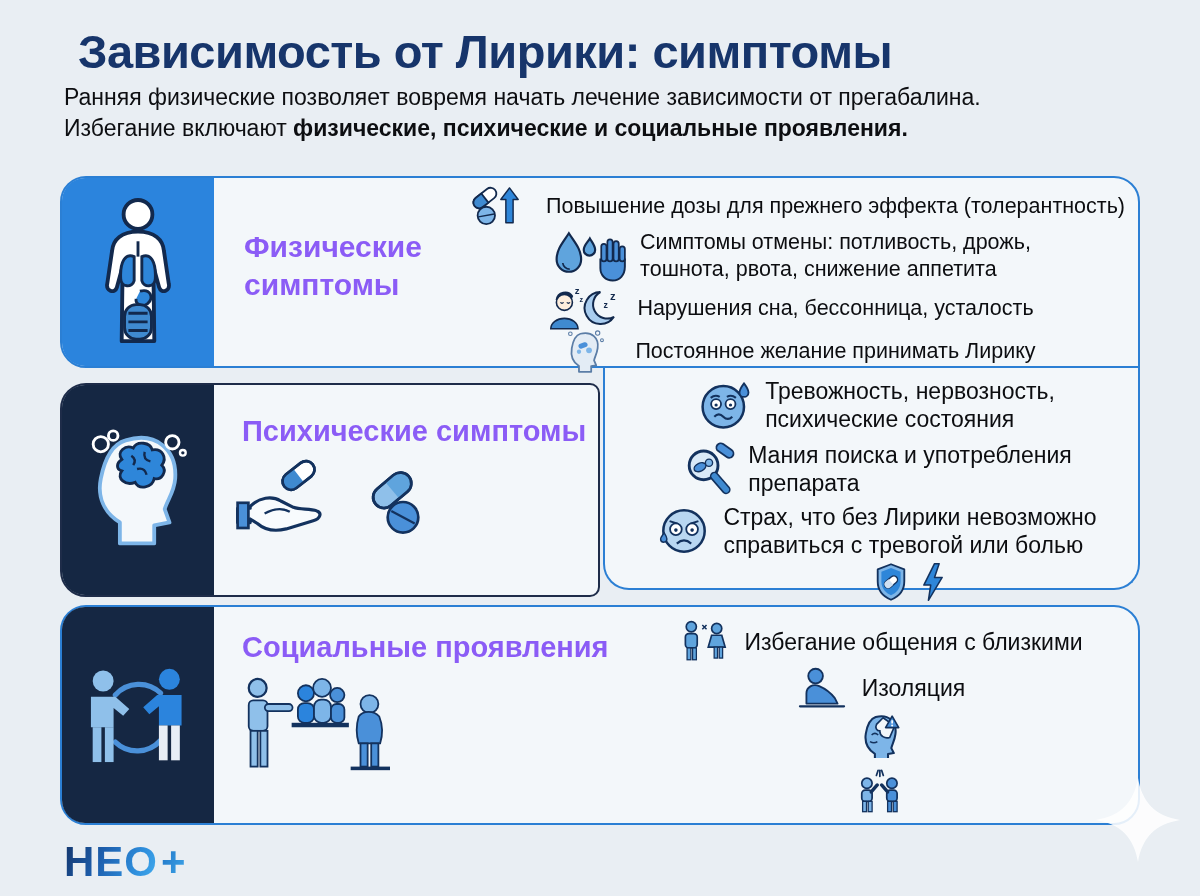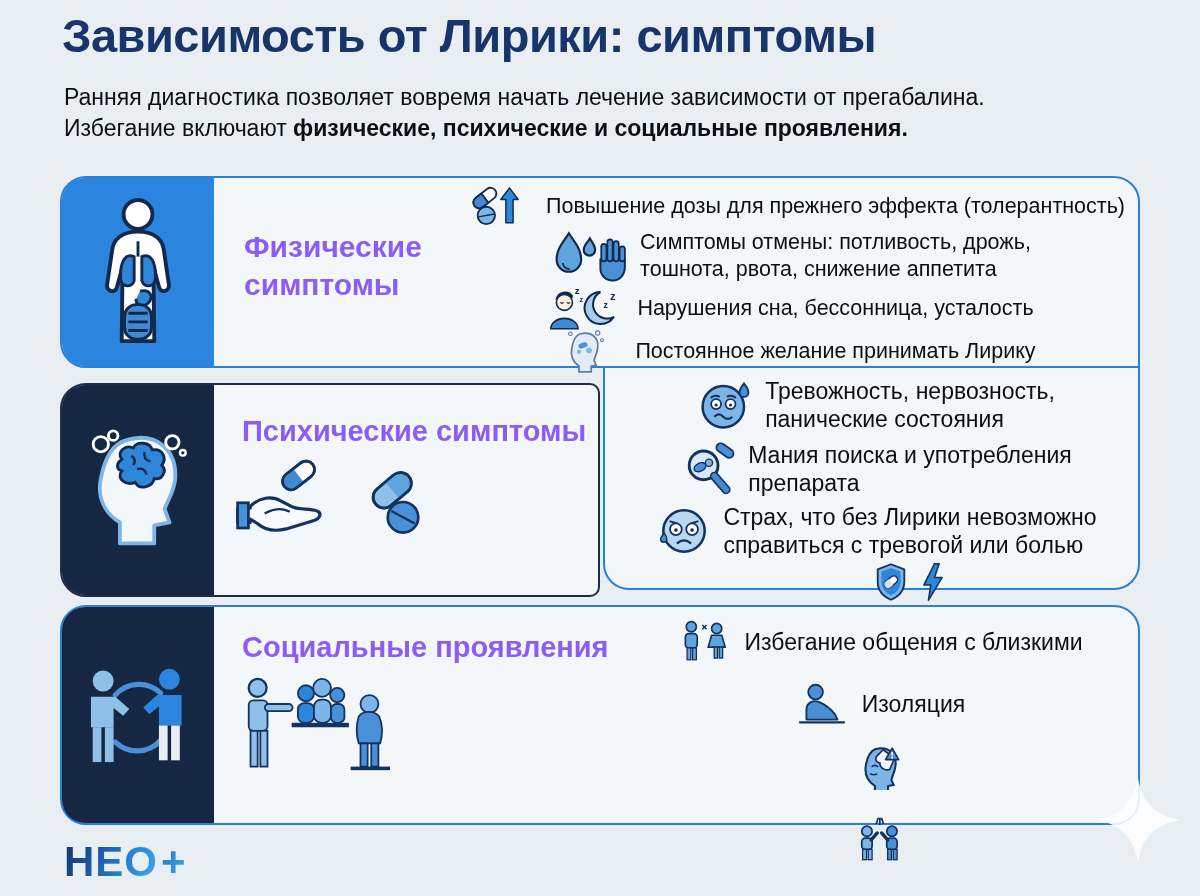--- a/index.html
+++ b/index.html
@@ -1,20 +1,20 @@
 <!DOCTYPE html>
 <html><head>
 <meta charset="utf-8">
 <style>
   html,body{margin:0;padding:0;background:#e9eef3;}
   body{width:1200px;height:896px;position:relative;overflow:hidden;
        font-family:"Liberation Sans","DejaVu Sans",sans-serif;}
   .canvas{position:absolute;left:0;top:0;width:1200px;height:896px;}
 
-  .page-title{position:absolute;left:62px;top:8px;margin:0;
+  .page-title{position:absolute;left:62px;top:8px;margin:16px;
     font-size:47px;font-weight:800;color:#17356b;letter-spacing:-0.5px;}
   .subtitle{position:absolute;left:64px;top:82px;margin:0;
     font-size:23px;line-height:31px;color:#0d0e11;}
   .subtitle b{font-weight:700;}
 
   .panel{position:absolute;background:#f3f7fa;border:2px solid #2b7fd4;box-sizing:border-box;}
   #sec-physical{left:60px;top:176px;width:1080px;height:192px;border-radius:26px 26px 0 26px;}
   #psych-list-panel{left:603px;top:368px;width:537px;height:222px;border-top:none;border-radius:0 0 26px 26px;}
   #sec-psych{left:60px;top:383px;width:540px;height:214px;border-color:#1e2c49;border-radius:26px 10px 10px 26px;padding-left:24px;}
   #sec-social{left:60px;top:605px;width:1080px;height:220px;border-radius:26px;}
@@ -25,21 +25,21 @@
   .tile.navy{background:#152743;}
 
   .sec-title{position:absolute;margin:8px;font-weight:800;color:#8b5cf6;white-space:pre-line;}
   #sec-physical .sec-title{left:174px;top:42px;font-size:30px;line-height:38px;width:225px;}
   #sec-psych .sec-title{left:172px;top:22px;font-size:29px;}
   #sec-social .sec-title{left:172px;top:16px;font-size:29px;}
 
   .items{position:absolute;display:flex;flex-direction:column;align-items:center;}
   #phys-items{left:388px;top:8px;right:8px;}
   #psych-items{left:20px;top:6px;right:10px;}
-  #social-items{left:568px;top:12px;right:10px;gap:16px;}
+  #social-items{left:568px;top:12px;right:10px;}
 
   .item{display:flex;align-items:center;gap:11px;}
   .item .ic{flex:0 0 auto;display:flex;align-items:center;justify-content:center;}
   #phys-items .ic{width:80px;}
   #psych-items .ic{width:56px;}
   #social-items .ic{width:58px;}
   .item-text{font-size:21.5px;line-height:27px;color:#0c0d10;white-space:pre-line;}
   #psych-items .item-text,#social-items .item-text{font-size:23px;line-height:28px;}
 
   .r-h40{height:40px}.r-h60{height:60px}.r-h44{height:44px}.r-h42{height:42px}
@@ -56,21 +56,21 @@
     -webkit-background-clip:text;background-clip:text;color:transparent;margin-left:3px;}
   svg{display:block;}
 </style>
 </head>
 <body>
 
 <div class="canvas">
 
   <h1 class="page-title">Зависимость от Лирики: симптомы</h1>
 
-  <p class="subtitle"><span>Ранняя диагностика позволяет вовремя начать лечение зависимости от прегабалина.</span><br>
+  <p class="subtitle"><span>Ранняя физические позволяет вовремя начать лечение зависимости от прегабалина.</span><br>
     <span>Избегание включают </span><b>физические, психические и социальные проявления.</b></p>
 
   <section class="panel" id="sec-physical">
     <div class="tile blue">
       <span>
         <svg width="96" height="154" viewBox="0 0 100 160">
           <circle cx="50" cy="20" r="15" fill="#ffffff" stroke="#12294d" stroke-width="4"></circle>
           <path d="M50 38 C33 38 24 46 23 58 L18 92 C16 100 26 103 28 96 L34 74 L33 152 L67 152 L66 74 L72 96 C74 103 84 100 82 92 L77 58 C76 46 67 38 50 38 Z" fill="#ffffff" stroke="#12294d" stroke-width="4" stroke-linejoin="round"></path>
           <path d="M50 48 v16" stroke="#12294d" stroke-width="3" fill="none"></path>
           <path d="M46 64 C37 60 31 69 32 87 C32.5 96 44 97 46 89 Z" fill="#2e86d9" stroke="#12294d" stroke-width="3"></path>
@@ -155,21 +155,21 @@
             <path d="M13 22 q5 -4 10 -1 M31 21 q5 -3 10 1" stroke="#13325e" stroke-width="2.4" fill="none"></path>
             <circle cx="19" cy="29" r="5.5" fill="#ffffff" stroke="#13325e" stroke-width="2"></circle>
             <circle cx="35" cy="29" r="5.5" fill="#ffffff" stroke="#13325e" stroke-width="2"></circle>
             <circle cx="19" cy="30" r="1.8" fill="#13325e"></circle>
             <circle cx="35" cy="30" r="1.8" fill="#13325e"></circle>
             <path d="M17 43 q5 -5 10 0 q5 5 10 0" fill="none" stroke="#13325e" stroke-width="2.4"></path>
             <path d="M50 6 C53 10 55 13 55 16 a5 5 0 1 1 -10 0 C45 13 47 10 50 6 Z" fill="#4a90d9" stroke="#13325e" stroke-width="2"></path>
           </svg>
         </span>
         <span class="item-text">Тревожность, нервозность,
-панические состояния</span>
+психические состояния</span>
       </div>
       <div class="item r-h66">
         <span class="ic">
           <svg width="54" height="54" viewBox="0 0 60 60">
             <g transform="rotate(35 48 10)">
               <rect x="37" y="5" width="21" height="9.5" rx="4.75" fill="#4a90d9" stroke="#13325e" stroke-width="2"></rect>
             </g>
             <circle cx="24" cy="26" r="16" fill="#d9e9f7" stroke="#13325e" stroke-width="3.2"></circle>
             <ellipse cx="20" cy="28" rx="7" ry="4.5" fill="#4a90d9" stroke="#13325e" stroke-width="1.5" transform="rotate(-25 20 28)"></ellipse>
             <circle cx="30" cy="23" r="4" fill="#7db5e8" stroke="#13325e" stroke-width="1.5"></circle>

